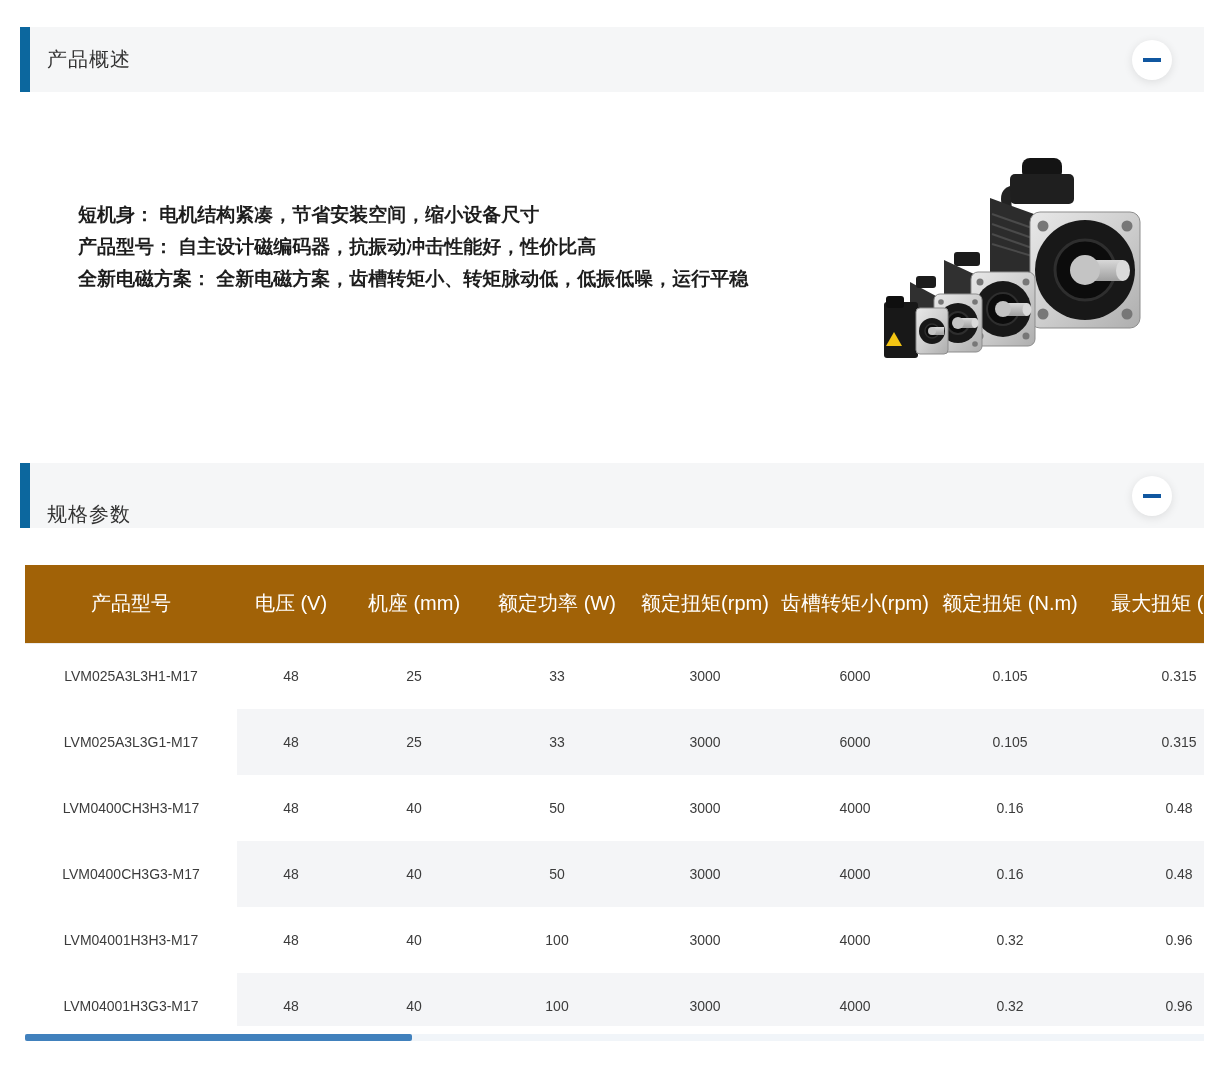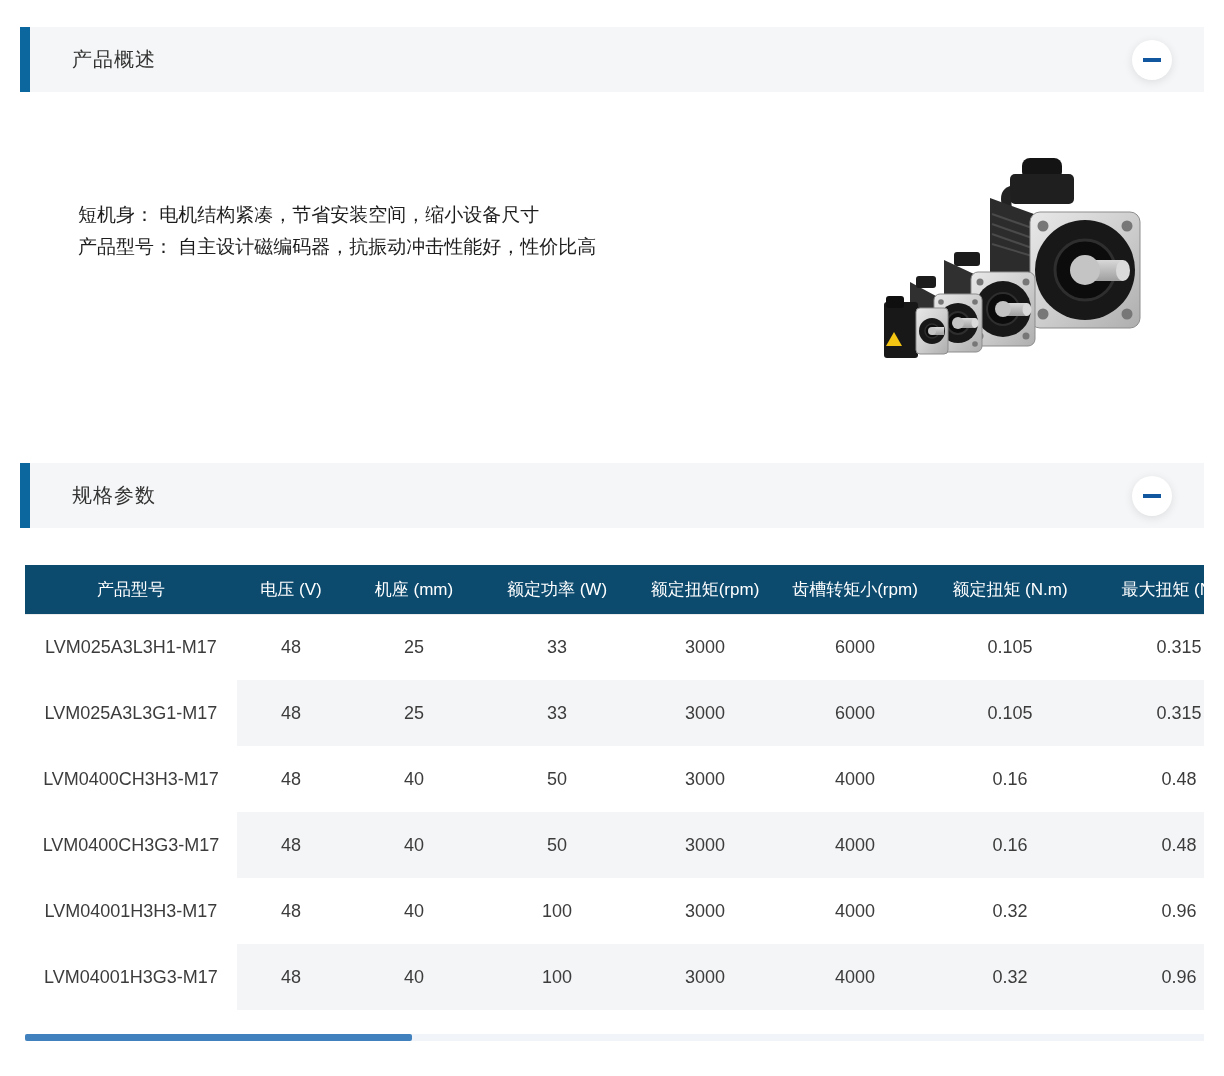--- a/index.html
+++ b/index.html
@@ -15,50 +15,50 @@
   
   .sec-header {
     position:absolute; left:20px; width:1184px; height:65px;
     background:#f5f6f7; display:flex; align-items:center;
   }
   .sec-accent {
     position:absolute; left:0; top:0; width:10px; height:100%;
     background:#0c679e;
   }
   .sec-title {
-    margin-left:52px; font-size:20px; color:#333; letter-spacing:1px;
+    margin-left:27px; font-size:20px; color:#333; letter-spacing:1px;
   }
   .collapse-btn {
     position:absolute; right:32px; top:50%; transform:translateY(-50%);
     width:40px; height:40px; border-radius:50%; background:#ffffff;
     border:none; box-shadow:0 2px 10px rgba(0,0,0,0.10);
     display:flex; align-items:center; justify-content:center; cursor:pointer;
   }
   .minus-bar { width:18px; height:4px; background:#1057a0; display:block; }
 
   
   .features {
     position:absolute; left:78px; top:199px;
-    font-size:19px; font-weight:normal; color:#1d1d1d; line-height:32px;
+    font-size:19px; font-weight:bold; color:#1d1d1d; line-height:32px;
     white-space:nowrap;
   }
   .motor-art { position:absolute; left:872px; top:156px; }
 
   
   .table-wrap {
     position:absolute; left:25px; top:565px; width:1179px; height:461px;
     overflow:hidden;
   }
   table.spec { border-collapse:collapse; table-layout:fixed; width:1244px; }
   table.spec th {
-    background:#0c4a6e; color:#ffffff; font-weight:normal;
-    font-size:17px; height:49px; text-align:center; white-space:nowrap;
+    background:#a16207; color:#ffffff; font-weight:normal;
+    font-size:20px; height:78px; text-align:center; white-space:nowrap;
   }
   table.spec td {
-    height:66px; text-align:center; font-size:18px; color:#3c3c3c;
+    height:66px; text-align:center; font-size:14px; color:#3c3c3c;
     background:#ffffff; white-space:nowrap;
   }
   table.spec thead tr { border-bottom:1px solid #ececec; }
   table.spec tbody tr:nth-child(even) td { background:#f4f5f7; }
   table.spec tbody tr td:first-child { background:#ffffff; }
 
   
   .hscroll-track {
     position:absolute; left:25px; top:1034px; width:1179px; height:7px;
     background:#f1f5f9;
@@ -77,20 +77,21 @@
     <span class="sec-accent"></span>
     <span class="sec-title">产品概述</span>
     <button class="collapse-btn">
       <span class="minus-bar"></span>
     </button>
   </div>
 
   <div class="features">
       <div>短机身：  电机结构紧凑，节省安装空间，缩小设备尺寸</div>
       <div>产品型号：  自主设计磁编码器，抗振动冲击性能好，性价比高</div>
+      <div>全新电磁方案：  全新电磁方案，齿槽转矩小、转矩脉动低，低振低噪，运行平稳</div>
     </div>
 
   <svg class="motor-art" width="320" height="240" viewBox="0 0 320 240">
     <defs>
       <linearGradient id="silver" x1="0" y1="0" x2="1" y2="1">
         <stop offset="0" stop-color="#e8e8e8"></stop>
         <stop offset="0.5" stop-color="#cfcfcf"></stop>
         <stop offset="1" stop-color="#aeaeae"></stop>
       </linearGradient>
       <linearGradient id="silver2" x1="0" y1="0" x2="0" y2="1">
@@ -162,21 +163,21 @@
       <rect x="14" y="140" width="18" height="12" rx="3" fill="#0f0f0f"></rect>
       <polygon points="22,176 30,190 14,190" fill="#f4c513"></polygon>
       <rect x="44" y="152" width="32" height="46" rx="4" fill="url(#silver)" stroke="#8d8d8d" stroke-width="1"></rect>
       <circle cx="60" cy="175" r="13" fill="#181818"></circle>
       <circle cx="60" cy="175" r="7" fill="#0c0c0c" stroke="#2e2e2e" stroke-width="1.5"></circle>
       <rect x="60" y="171" width="12" height="8" fill="url(#silver2)"></rect>
       <circle cx="60" cy="175" r="4" fill="#c4c4c4"></circle>
     </g>
   </svg>
 
-  <div class="sec-header" style="top:463px;">
+  <div class="sec-header" style="top:463px;align-items:flex-end;">
     <span class="sec-accent"></span>
     <span class="sec-title">规格参数</span>
     <button class="collapse-btn">
       <span class="minus-bar"></span>
     </button>
   </div>
 
   <div class="table-wrap">
     <table class="spec">
       <colgroup>

